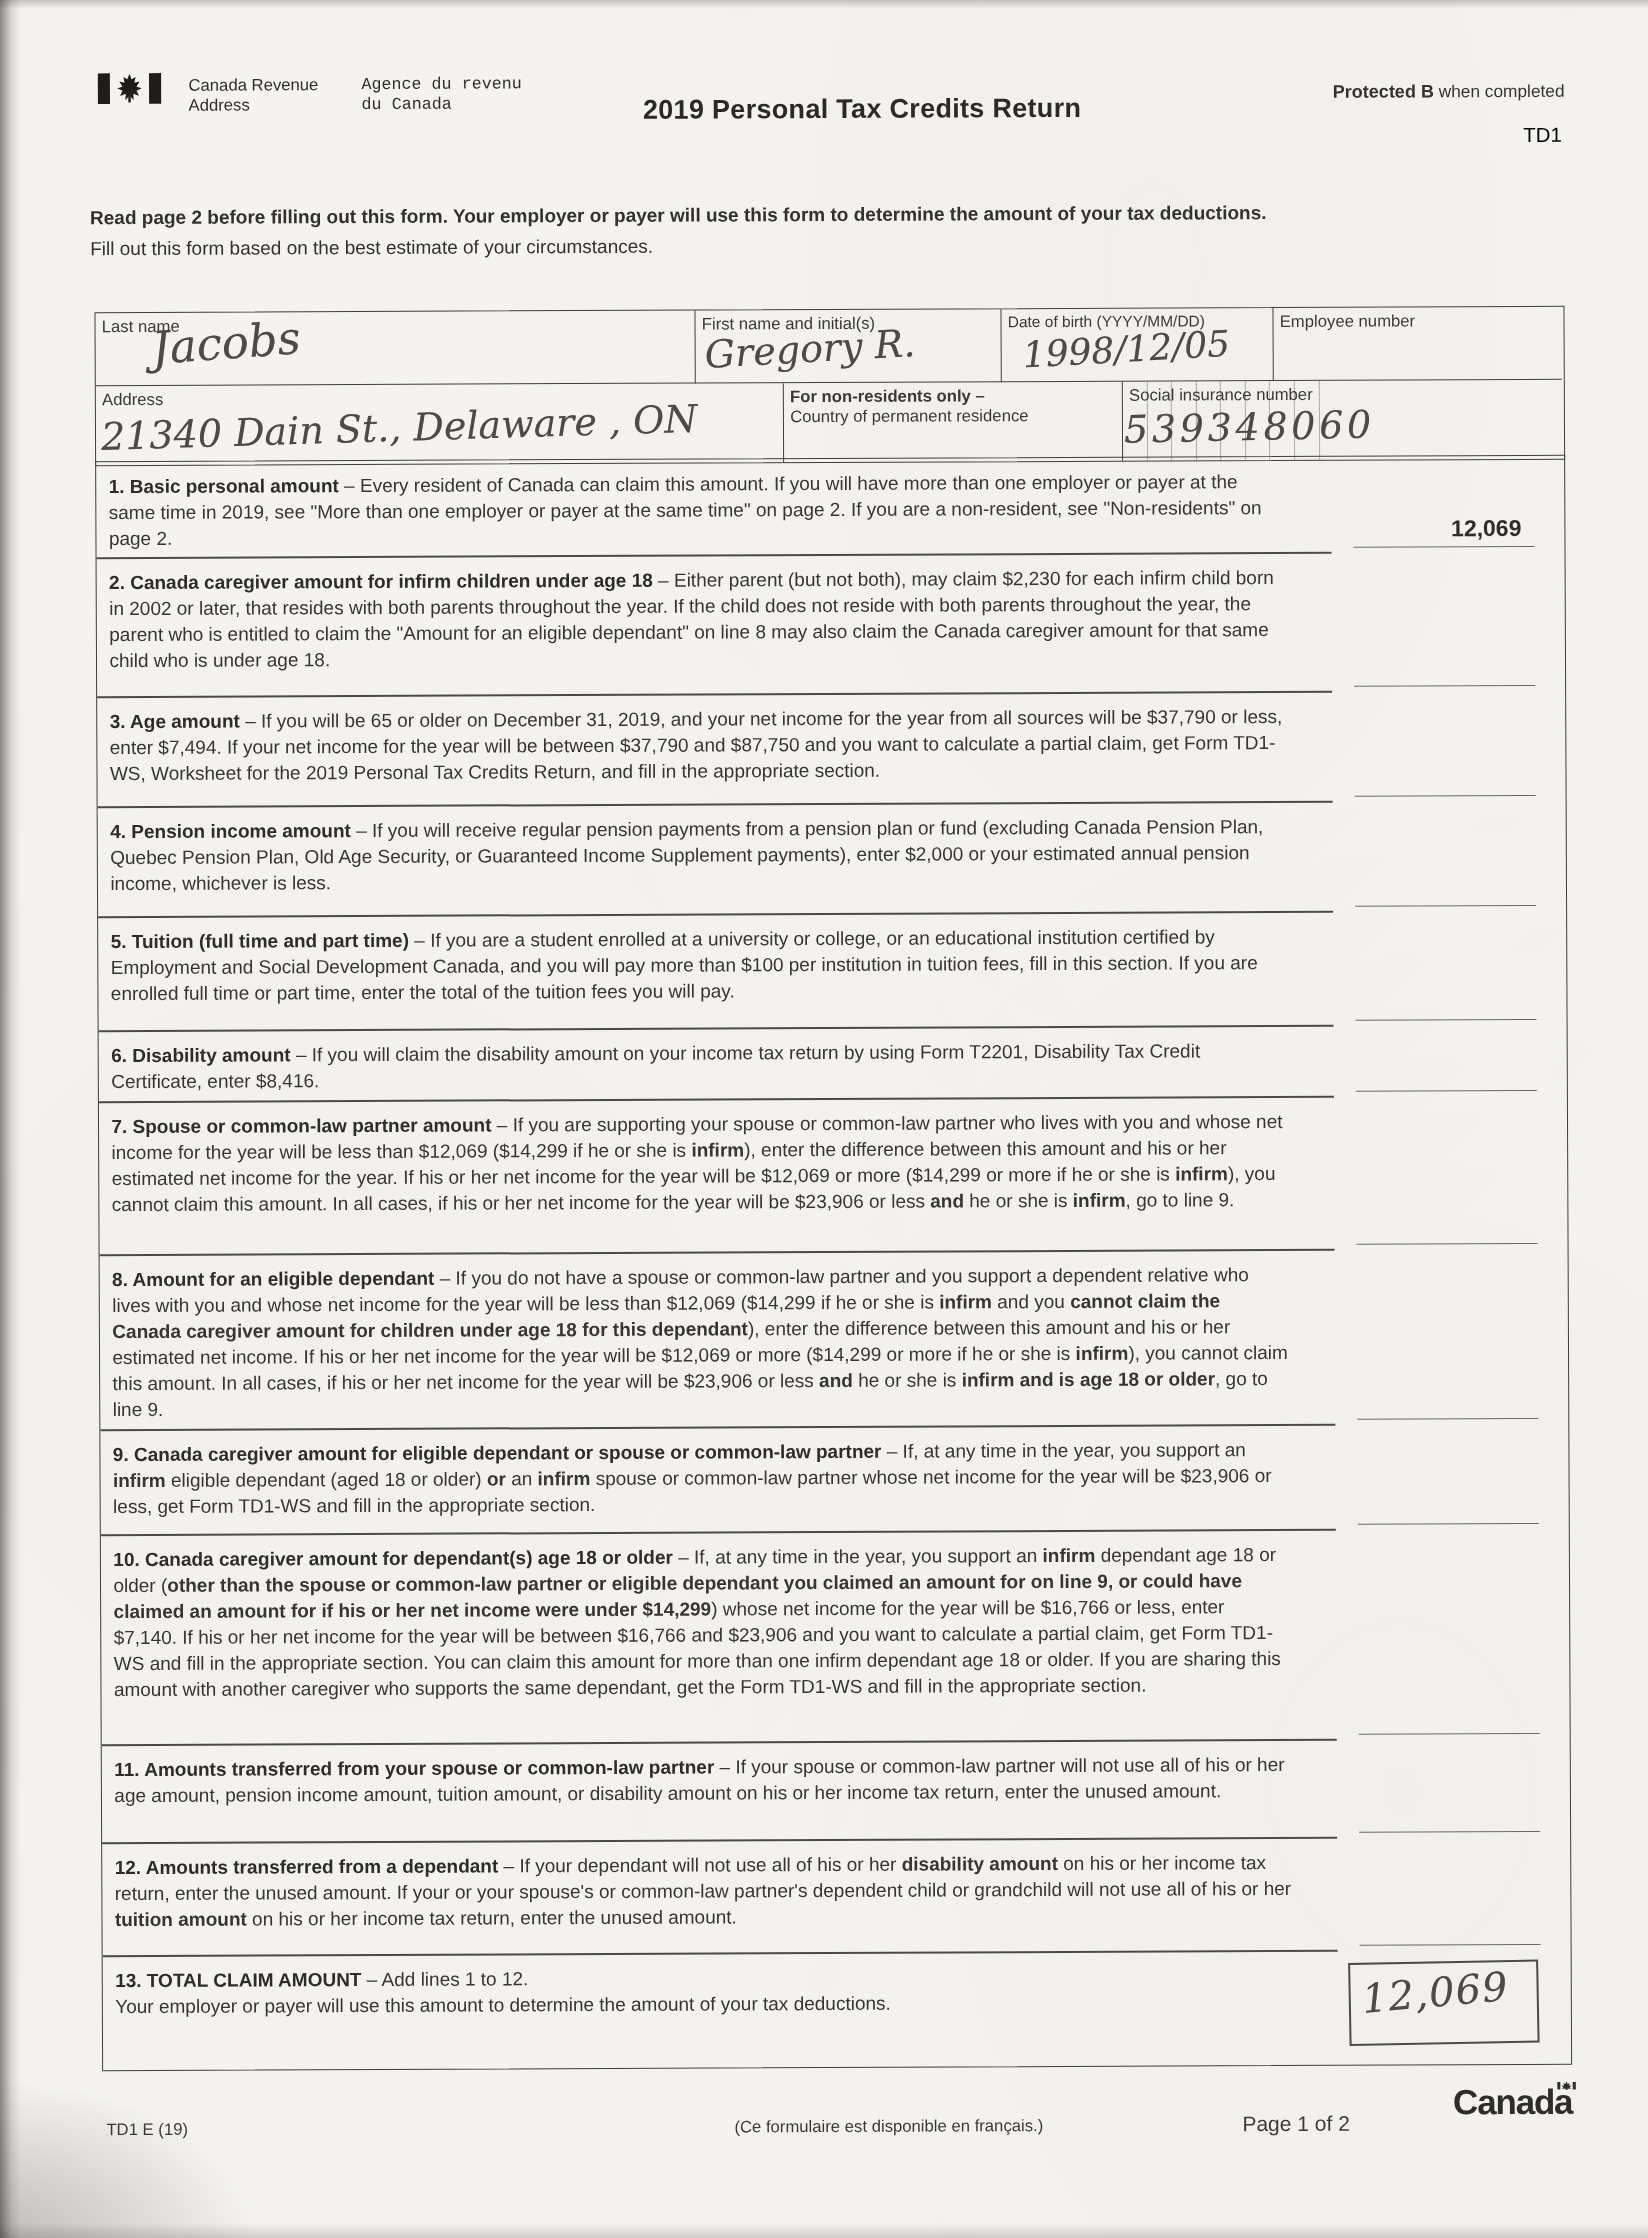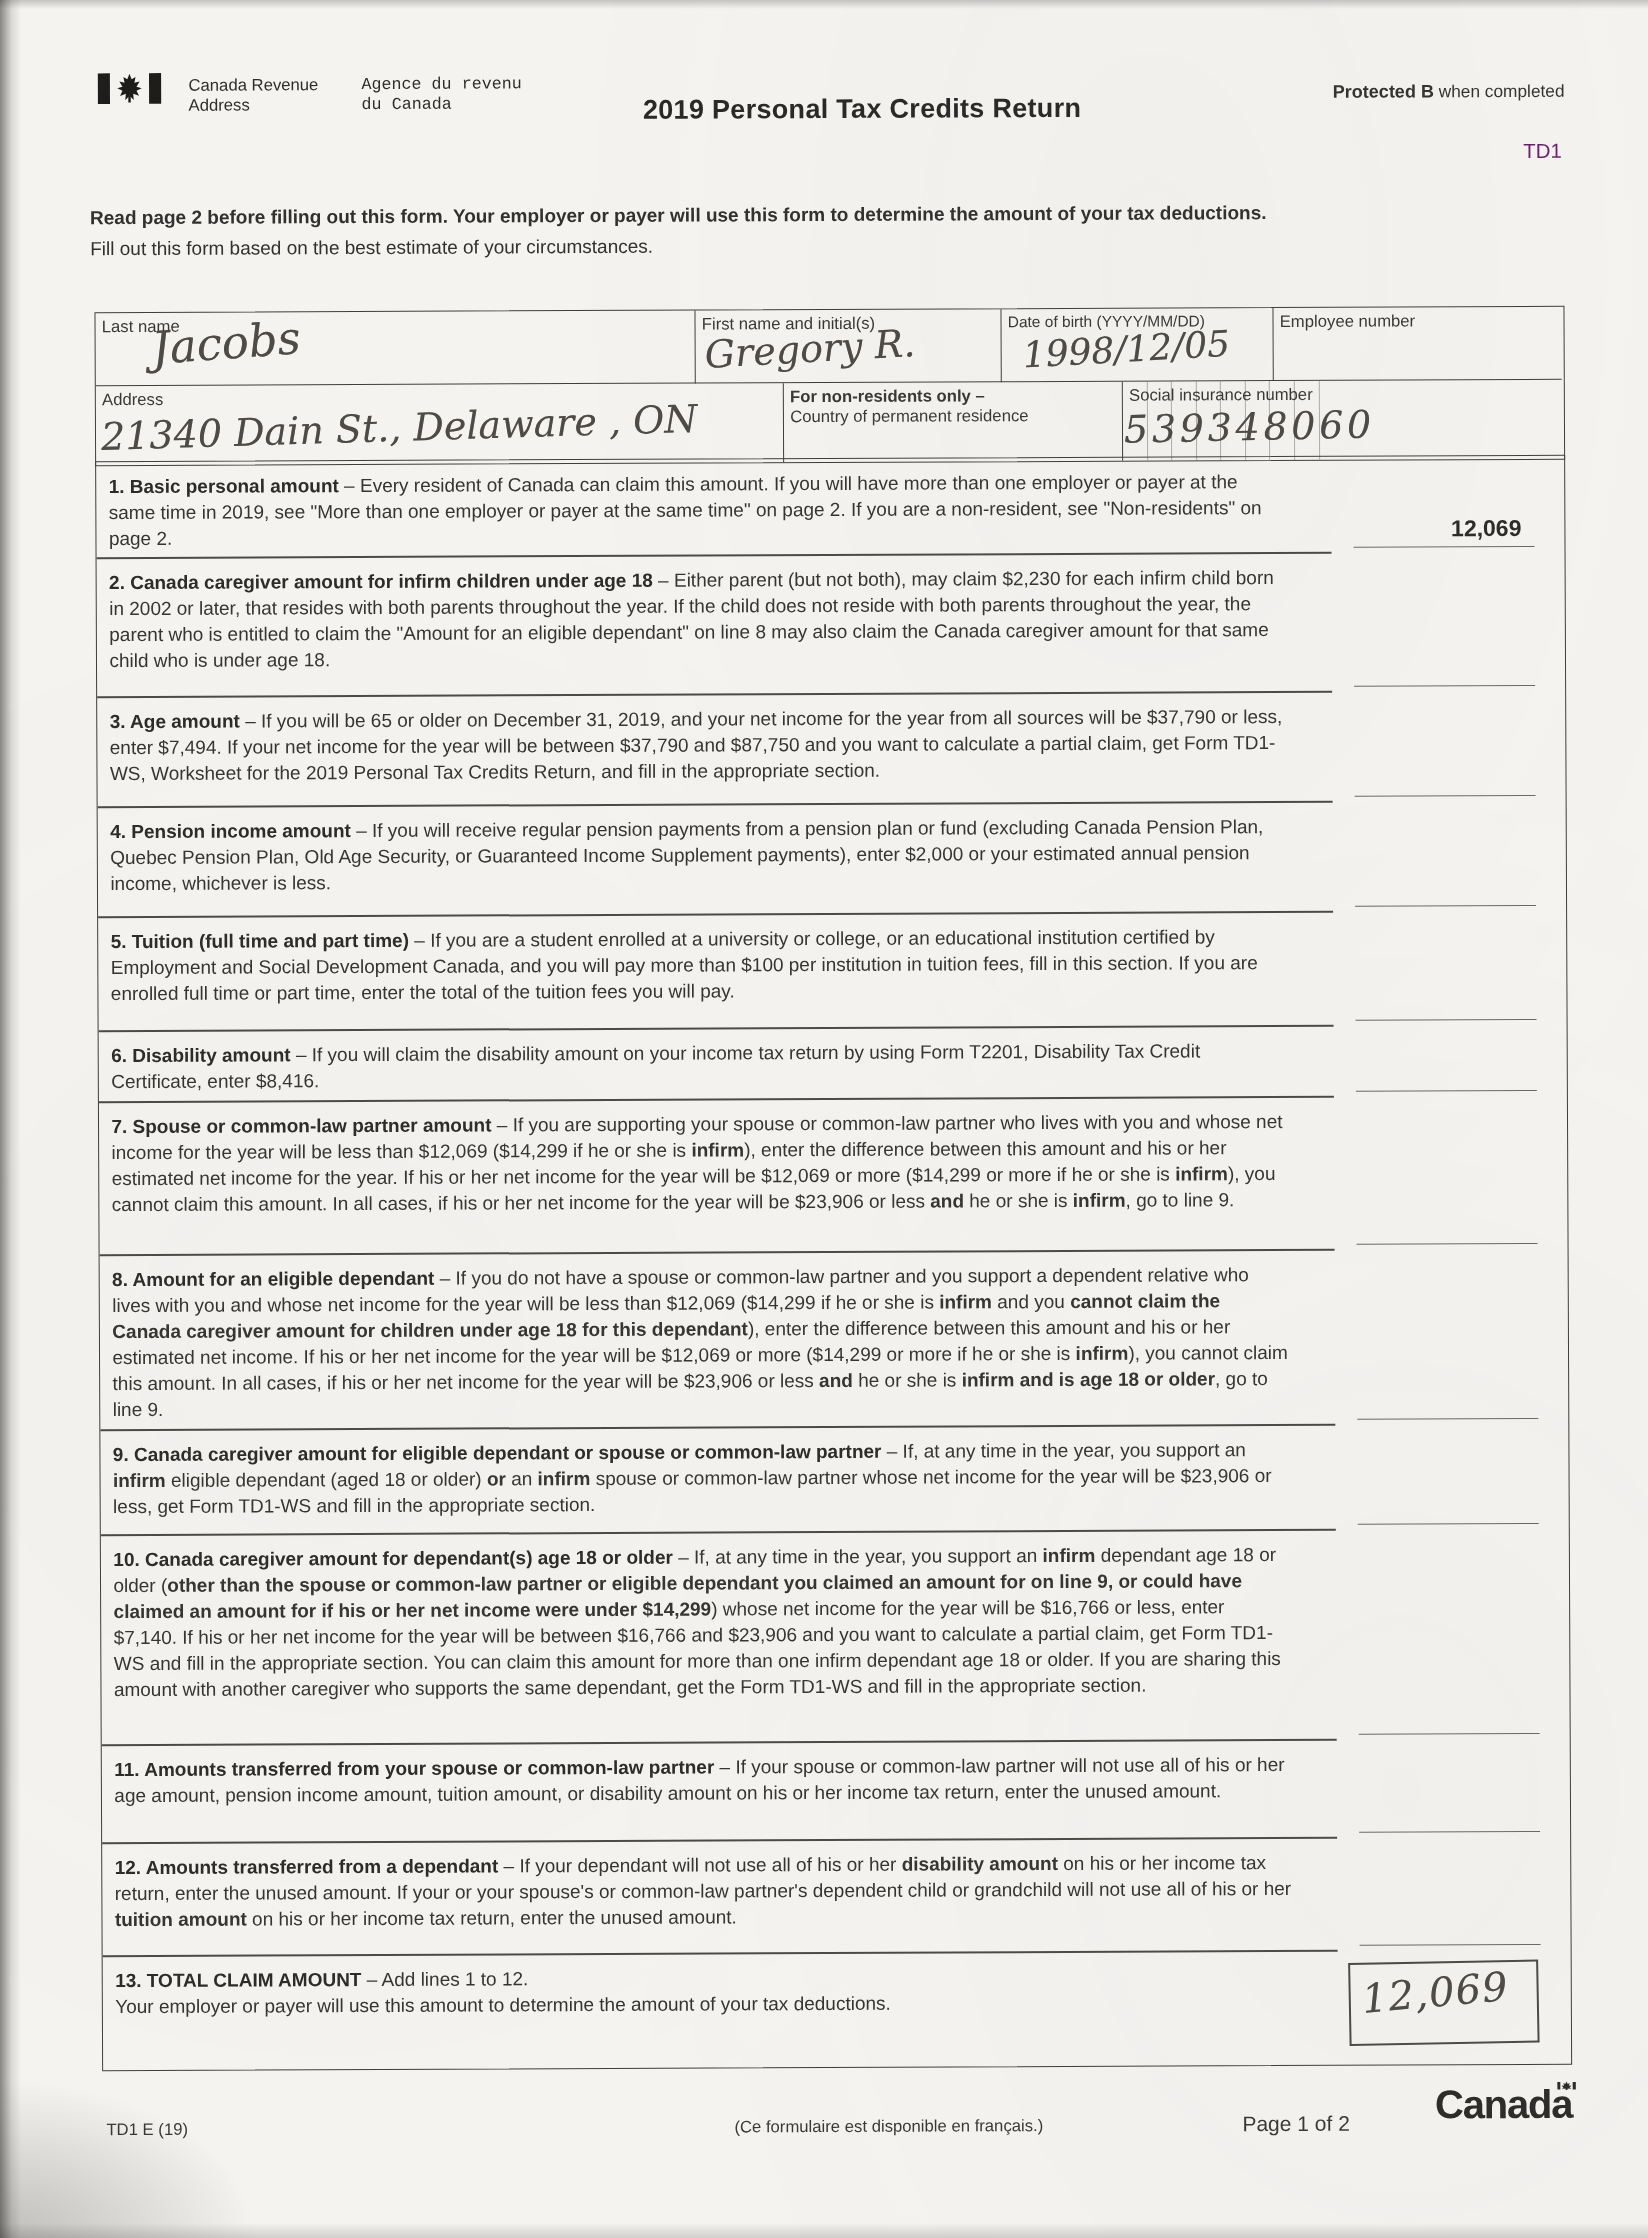--- a/index.html
+++ b/index.html
@@ -35,21 +35,21 @@
 
   
   .flag-logo{position:absolute;left:102px;top:69px;}
   .agency{position:absolute;font-size:16.7px;line-height:20.4px;color:#2f2d2b;}
   .agency.en{left:193px;top:73px;}
   .agency.fr{left:366px;top:73px;font-family:Liberation Mono, monospace;}
   .page-title{position:absolute;left:526px;top:94px;width:681px;text-align:center;
     font-size:27px;font-weight:700;color:#2b2927;letter-spacing:0.3px;}
   .protected{position:absolute;right:79px;top:84px;font-size:17.3px;color:#35332f;}
   .protected b{font-size:18px;}
-  .form-code{position:absolute;right:82px;top:127px;font-size:20.4px;color:#701a75;margin-top:16px;}
+  .form-code{position:absolute;right:82px;top:127px;font-size:20.4px;color:#000000;}
 
   
   .intro{position:absolute;left:94px;top:199px;width:1386px;font-size:19px;line-height:31px;color:#333130;}
   .intro .b{font-weight:700;}
 
   
   .idbox{position:absolute;left:98px;top:309px;width:1468px;border:1.9px solid #403e3b;}
   .idrow{display:flex;}
   .idrow.r1{height:73px;}
   .idrow.r2{height:79px;}
@@ -72,21 +72,21 @@
     color:#373532;white-space:pre-wrap;}
   .sec-text .t{font-weight:700;color:#2e2c2a;}
   .sec-amtline{position:absolute;right:30px;bottom:5px;width:181px;border-bottom:1.9px solid #6b6966;}
   .sec-amount{position:absolute;right:43px;bottom:10px;font-size:23px;font-weight:700;color:#2e2c2a;}
   .total-box{position:absolute;right:32px;top:11px;width:186px;height:79px;
     border:2.5px solid #4c4a46;transform:rotate(-.8deg);}
   .total-val{position:absolute;left:11px;top:6.2px;font-size:40px;transform:rotate(-4deg);letter-spacing:1.2px;}
 
   
   .footer-item{position:absolute;font-size:16.7px;color:#3a3834;}
-  .wordmark{position:absolute;right:80px;top:2085px;font-size:40px;font-weight:700;
+  .wordmark{position:absolute;right:80px;top:2085px;font-size:35px;font-weight:700;
     color:#2e2c2a;letter-spacing:-1.2px;}
   .wordmark svg{position:absolute;right:-3.7px;top:-1.2px;}
 </style>
 </head>
 <body>
 
 <div class="sheet">
   <div class="grain"></div>
   <div class="edge-bottom"></div>
   <div class="curl"></div>

